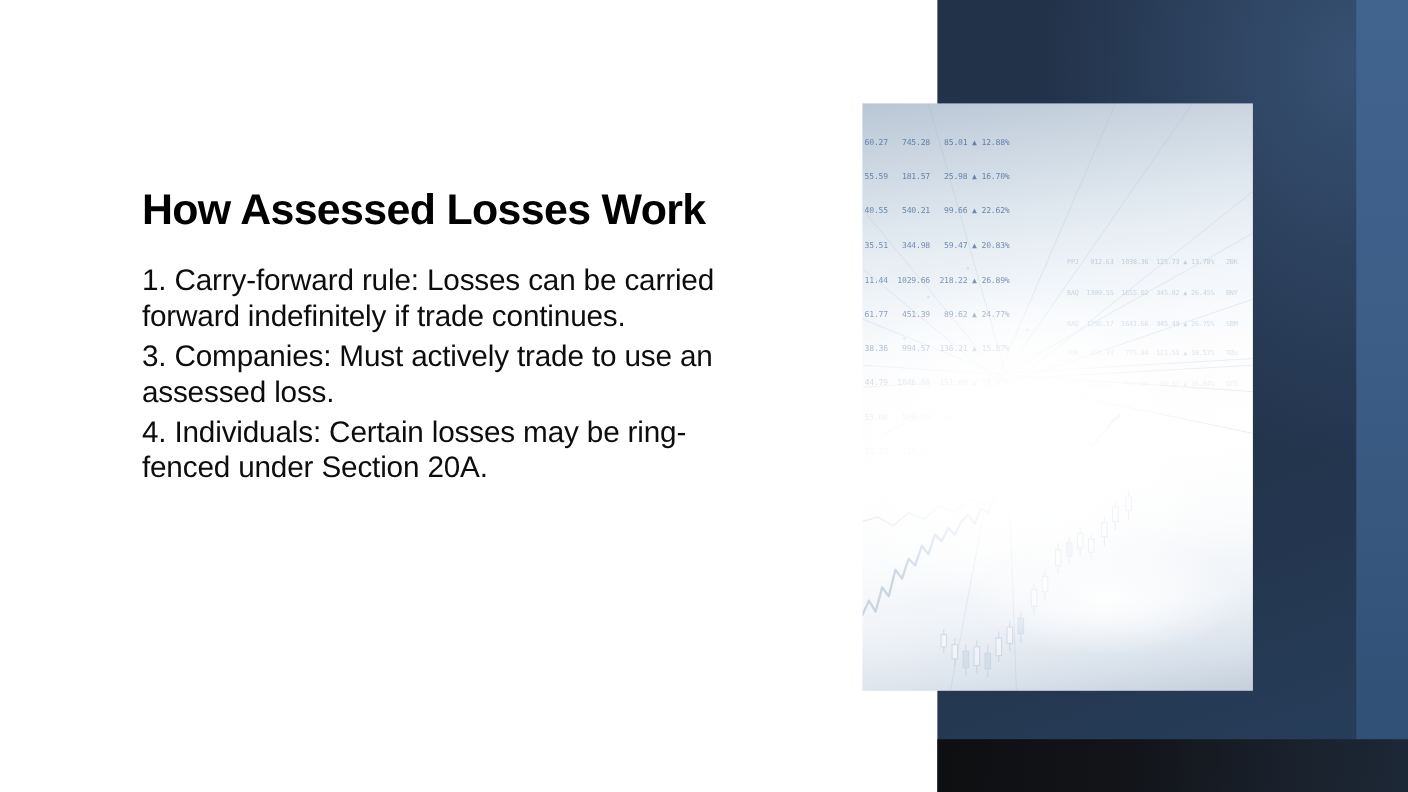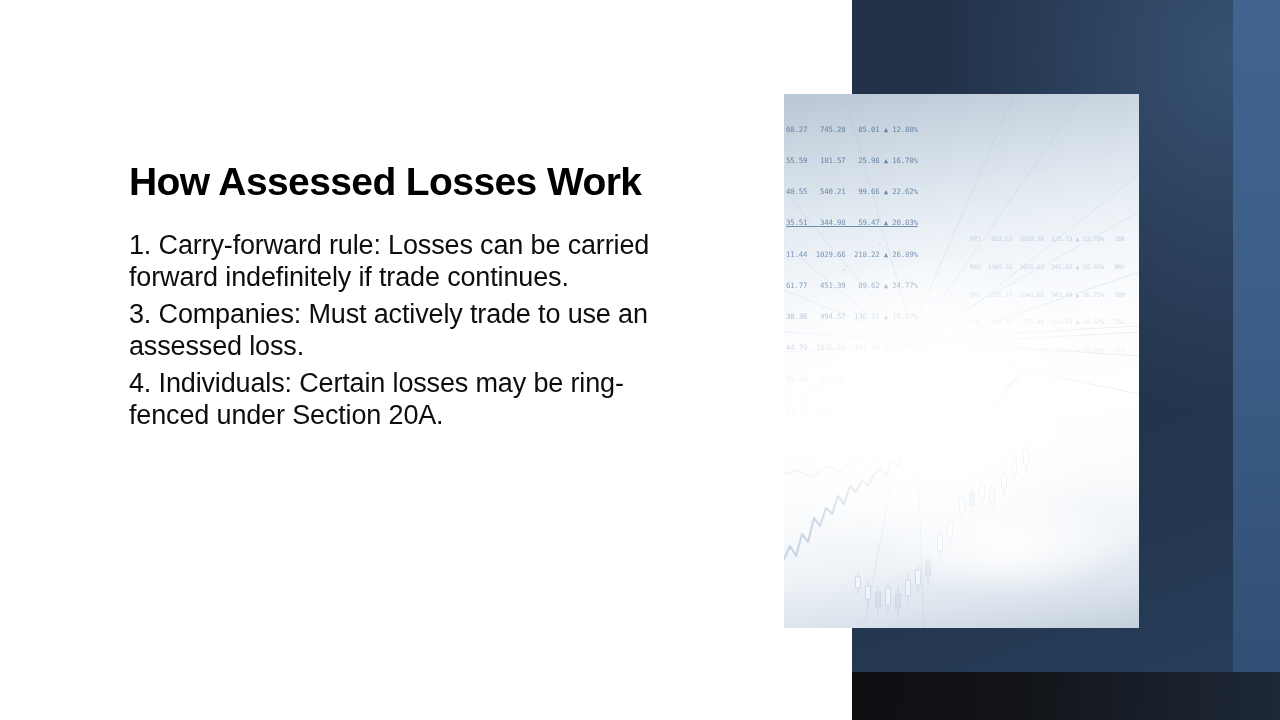--- a/index.html
+++ b/index.html
@@ -119,21 +119,21 @@
   .ticker-main {
     left: 2px;
     top: 10px;
     font-size: 7.4px;
     line-height: 10.4px;
   }
   .ticker-main .trow { display: block; }
   .ticker-main .trow:nth-child(1) { opacity: 0.95; }
   .ticker-main .trow:nth-child(2) { opacity: 0.93; }
   .ticker-main .trow:nth-child(3) { opacity: 0.90; }
-  .ticker-main .trow:nth-child(4) { opacity: 0.86; text-decoration: underline; }
+  .ticker-main .trow:nth-child(4) { opacity: 0.86; }
   .ticker-main .trow:nth-child(5) { opacity: 0.80; }
   .ticker-main .trow:nth-child(6) { opacity: 0.72; }
   .ticker-main .trow:nth-child(7) { opacity: 0.58; }
   .ticker-main .trow:nth-child(8) { opacity: 0.40; }
   .ticker-main .trow:nth-child(9) { opacity: 0.24; }
   .ticker-main .trow:nth-child(10){ opacity: 0.12; }
 
   .ticker-second {
     left: 186px;
     top: 122px;
@@ -145,21 +145,21 @@
   .ticker-second .trow:nth-child(1) { opacity: 0.42; }
   .ticker-second .trow:nth-child(2) { opacity: 0.38; }
   .ticker-second .trow:nth-child(3) { opacity: 0.33; }
   .ticker-second .trow:nth-child(4) { opacity: 0.26; }
   .ticker-second .trow:nth-child(5) { opacity: 0.14; }
 
   
   .content {
     position: absolute;
     left: 129px;
-    top: 158px;
+    top: 168px;
     width: 560px;
   }
   .title {
     margin: 0 0 24px 0;
     font-family: "Liberation Sans", sans-serif;
     font-size: 39px;
     font-weight: bold;
     line-height: 48px;
     letter-spacing: -0.6px;
     color: #000000;

